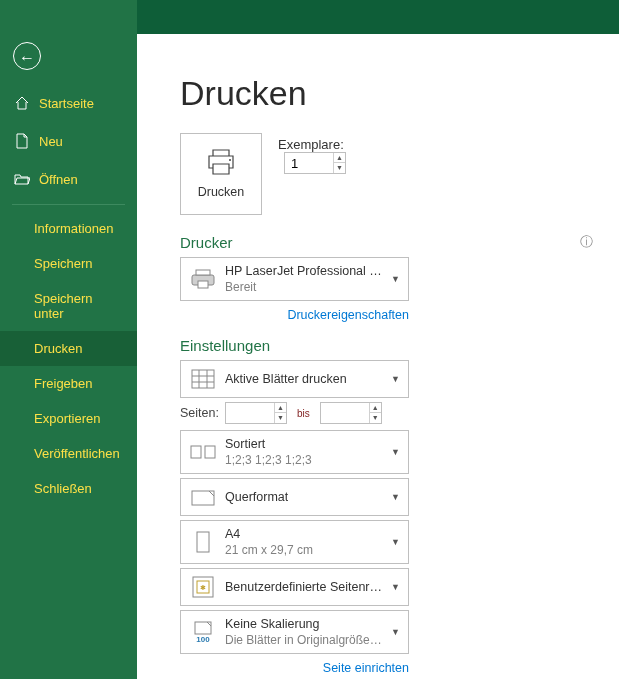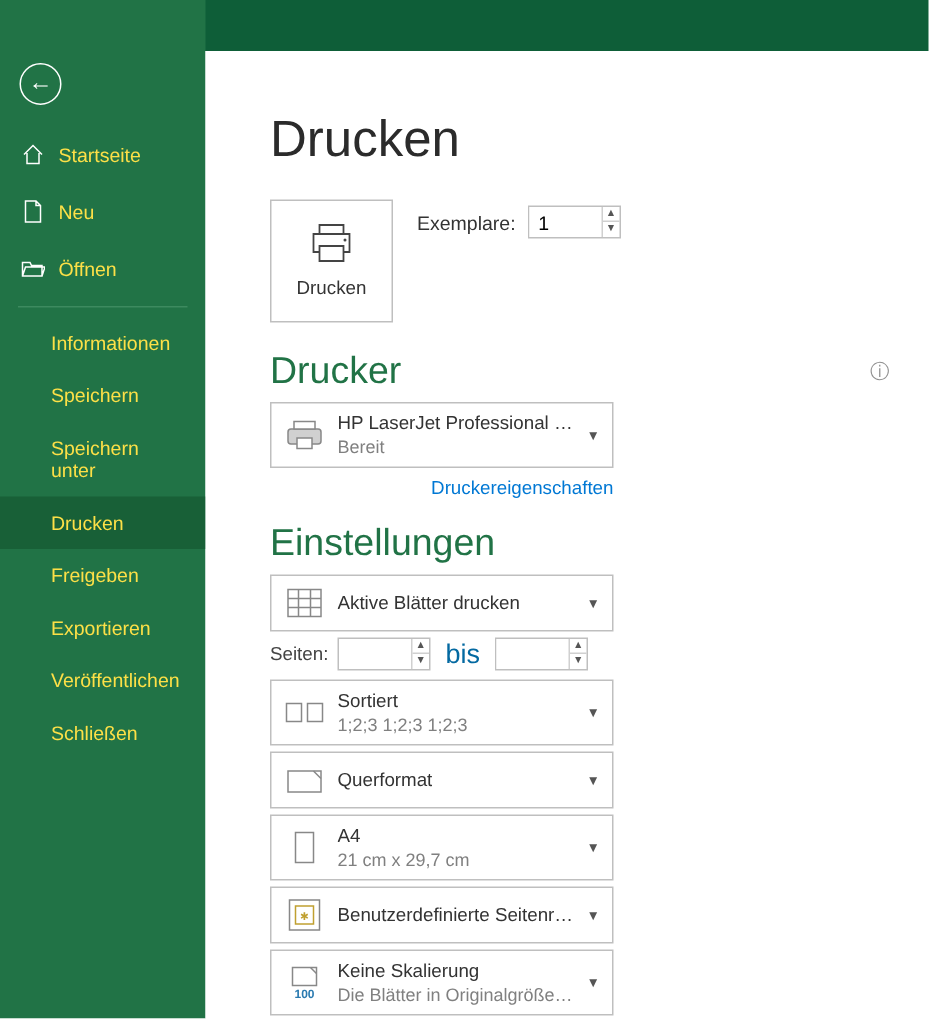--- a/index.html
+++ b/index.html
@@ -13,44 +13,44 @@
 .nav-item.selected { background: #186037; }
 .nav-item .icon { width: 18px; height: 18px; margin-right: 8px; display: flex; align-items: center; justify-content: center; flex-shrink: 0; }
 .nav-divider { height: 1px; background: #3d8a5f; margin: 6px 12px 6px 12px; }
 .nav-item.noicon { padding-left: 34px; }
 .main { flex: 1; padding: 40px 20px 0 43px; position: relative; z-index: 2; background: #fff; margin-top: 34px; }
 h1 { font-size: 34px; font-weight: 300; color: #2b2b2b; margin-bottom: 20px; }
 .print-row { display: flex; align-items: flex-start; gap: 16px; margin-bottom: 18px; }
 .print-btn { width: 82px; height: 82px; border: 1px solid #bfbfbf; display: flex; flex-direction: column; align-items: center; justify-content: center; cursor: pointer; }
 .print-btn .printer-icon { width: 32px; height: 26px; margin-bottom: 10px; }
 .print-btn-label { font-size: 12.5px; color: #333; }
-.copies { display: flex; align-items: center; margin-top: 4px; }
+.copies { display: flex; align-items: center; margin-top: 4px; flex-direction: column; }
 .copies-label { font-size: 13px; color: #333; margin-right: 8px; }
 .spinner { display: flex; border: 1px solid #bfbfbf; height: 22px; }
 .spinner input { width: 48px; border: none; padding: 0 6px; font-size: 13px; outline: none; }
 .spinner-btns { display: flex; flex-direction: column; border-left: 1px solid #d0d0d0; }
 .spinner-btns div { width: 11px; height: 10px; font-size: 7px; text-align: center; line-height: 10px; cursor: pointer; color: #555; }
 .spinner-btns div:first-child { border-bottom: 1px solid #d0d0d0; }
 .section-head { display: flex; align-items: center; justify-content: space-between; margin-bottom: 6px; }
-h2 { font-size: 25px; font-weight: 400; color: #217346; }
+h2 { font-size: 15px; font-weight: 400; color: #217346; }
 .info-icon { color: #909090; font-size: 13px; margin-right: 6px; }
 .combo { width: 229px; border: 1px solid #bfbfbf; display: flex; align-items: center; padding: 6px 8px; cursor: pointer; margin-bottom: 4px; }
 .combo .c-icon { width: 28px; height: 24px; margin-right: 8px; flex-shrink: 0; display: flex; align-items: center; justify-content: center; }
 .combo .c-text { flex: 1; min-width: 0; }
 .combo .c-title { font-size: 12.5px; color: #333; white-space: nowrap; overflow: hidden; text-overflow: ellipsis; }
 .combo .c-sub { font-size: 12px; color: #808080; white-space: nowrap; overflow: hidden; text-overflow: ellipsis; margin-top: 2px; }
 .combo .chev { font-size: 9px; color: #555; margin-left: 6px; }
 .combo.single .c-text { display: flex; align-items: center; }
 .link-row { width: 229px; text-align: right; margin-bottom: 14px; }
 .link { font-size: 12.5px; color: #0078d4; cursor: pointer; text-align: right; }
 .pages-row { display: flex; align-items: center; width: 229px; margin: 4px 0 6px 0; }
 .pages-label { font-size: 12.5px; color: #444; margin-right: 6px; }
 .page-spin { display: flex; border: 1px solid #bfbfbf; height: 22px; width: 62px; }
 .page-spin input { width: 48px; border: none; padding: 0 4px; font-size: 13px; outline: none; }
-.bis { font-size: 18px; color: #0369a1; margin: 0 10px; }
+.bis { font-size: 10px; color: #7f1d1d; margin: 0 10px; }
 svg { display: block; }
 </style>
 </head>
 <body>
 
 <div class="topbar"></div>
 
 <div class="sidebar">
   <div class="back-btn">
     <span class="back-arrow">←</span>

